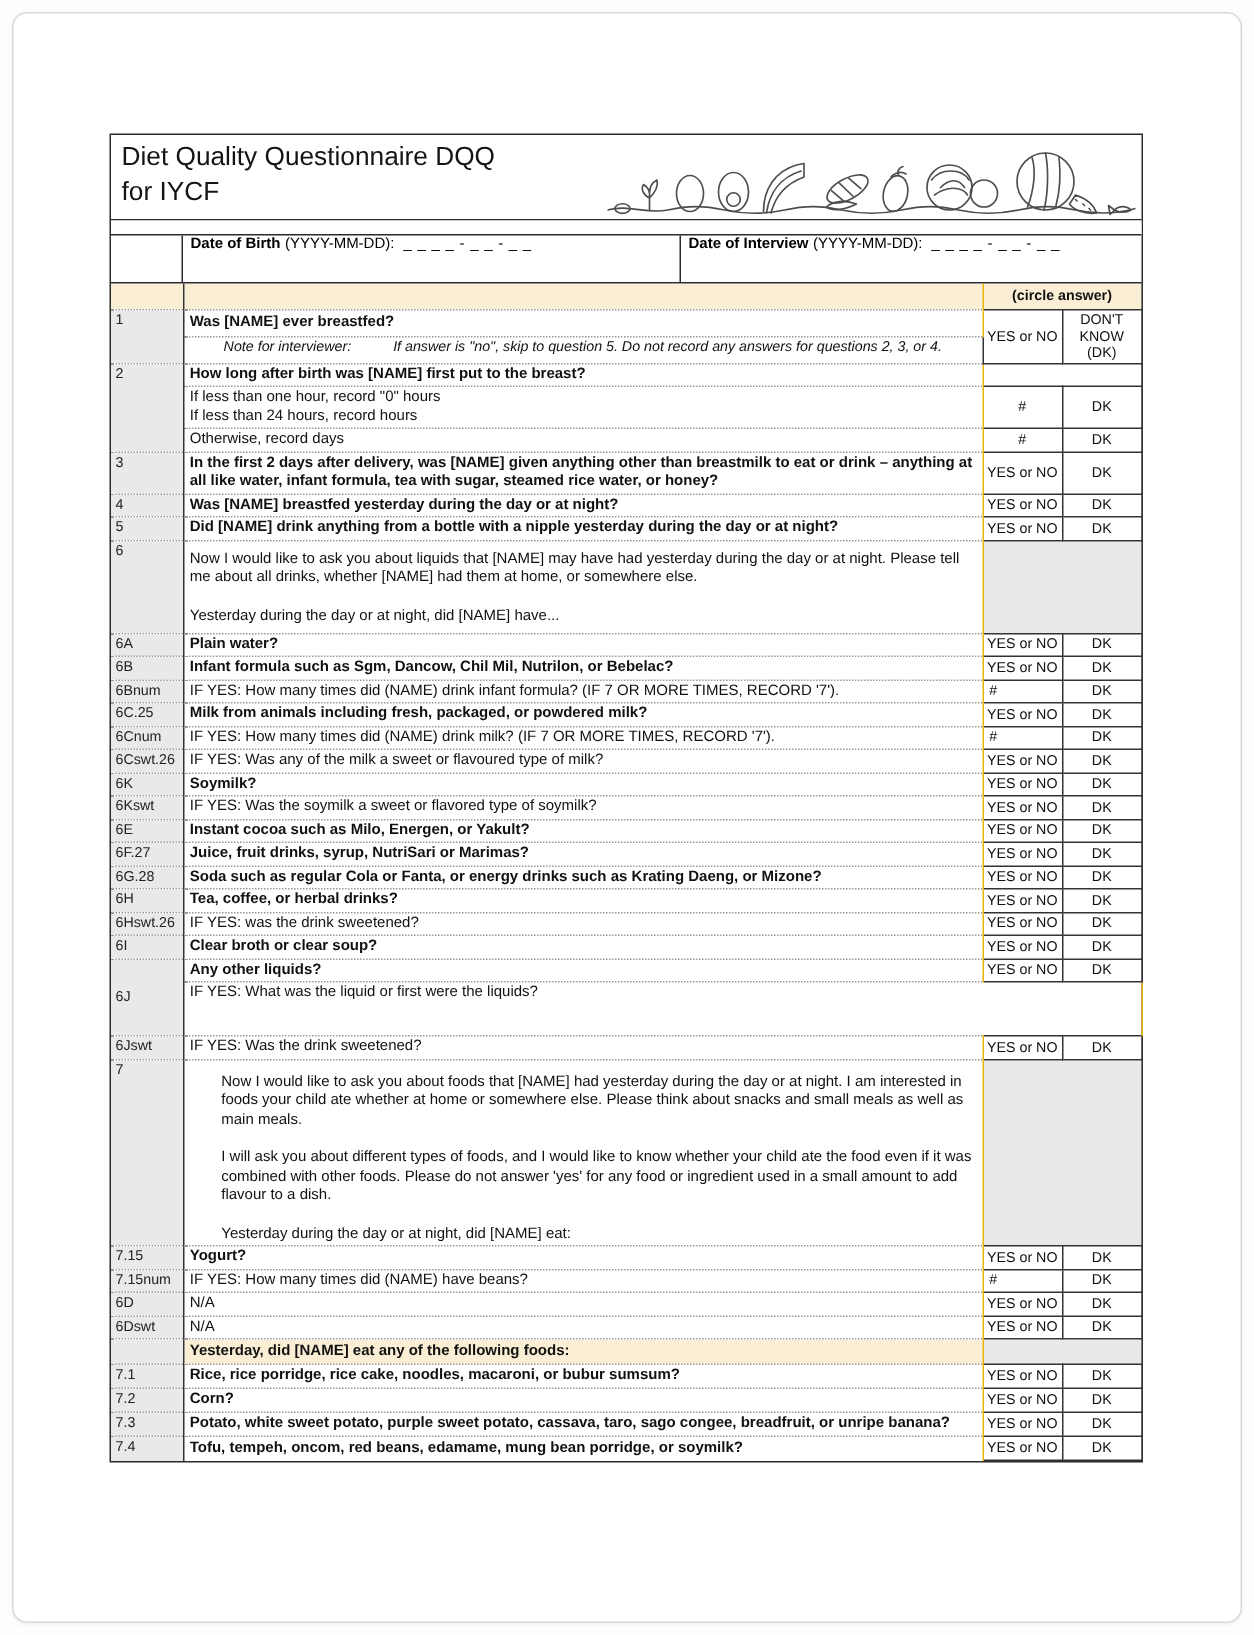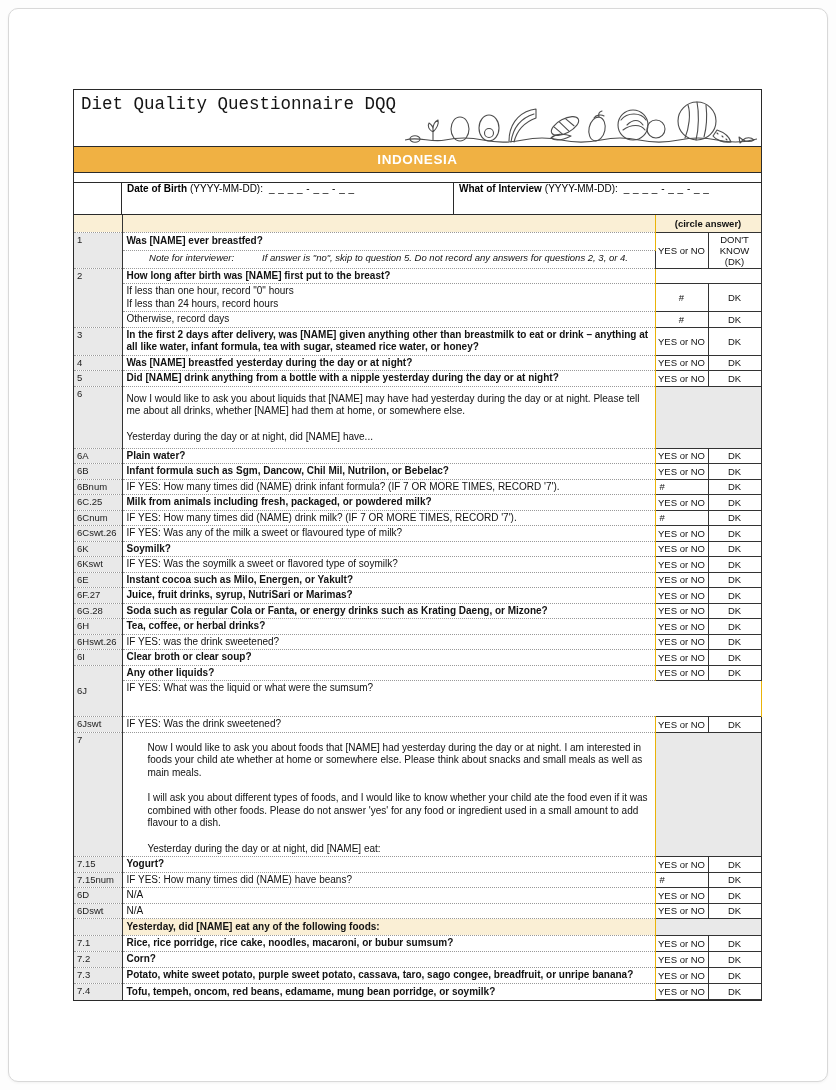--- a/index.html
+++ b/index.html
@@ -3,21 +3,21 @@
 <meta charset="utf-8">
 <style>
   html,body{margin:0;padding:0;background:#fdfdfd;font-family:"Liberation Sans",sans-serif;}
   .stage{position:relative;width:836px;height:1090px;background:#fdfdfd;}
   .card{position:absolute;left:8px;top:8px;width:818px;height:1072px;background:#ffffff;
         border:1px solid #d8d8d8;border-radius:10px;box-shadow:0 1px 3px rgba(0,0,0,.05);}
   .sheet{position:absolute;left:64px;top:80px;width:687px;border:1.2px solid #2a2a2a;}
 
   
   .titlebox{height:56px;border-bottom:1px solid #2a2a2a;display:flex;justify-content:space-between;overflow:hidden;}
-  .titletext{padding:3px 2px 0 7px;font-size:17.5px;line-height:1.32;color:#141414;font-family:Liberation Mono, monospace;}
+  .titletext{padding:3px 2px 0 7px;font-size:17.5px;line-height:1.32;color:#141414;}
   .artwrap{display:flex;align-items:flex-end;padding-right:4px;}
   .banner{height:25px;background:#F0B143;border-bottom:1px solid #2a2a2a;color:#ffffff;
           font-weight:bold;font-size:13.5px;letter-spacing:.6px;text-align:center;line-height:25px;}
   .spacer{height:9px;border-bottom:1px solid #2a2a2a;background:#fff;}
   .daterow{display:flex;height:31px;border-bottom:1px solid #2a2a2a;font-size:10px;}
   .dr-id{width:48px;border-right:1px solid #2a2a2a;box-sizing:border-box;}
   .dr-cell{display:flex;padding-left:5px;box-sizing:border-box;}
   .dr-dob{width:332px;border-right:1px solid #2a2a2a;}
   .dr-doi{flex:1;}
   .dr-cell .b{font-weight:bold;margin-right:3px;}
@@ -50,20 +50,21 @@
 </head>
 <body>
 
 <div class="stage">
  <div class="card">
   <div class="sheet">
 
     <div class="titlebox">
       <div class="titletext">
         <div>Diet Quality Questionnaire DQQ</div>
+        <div>for IYCF</div>
       </div>
       <div class="artwrap">
         <svg width="352" height="50" viewBox="0 0 352 50" fill="none" stroke="#4d4d4d" stroke-width="1.1" stroke-linecap="round" stroke-linejoin="round">
           <path d="M0 44 C 14 40, 26 47, 40 44 S 64 41, 78 44 S 104 47, 118 44 S 142 41, 156 44 S 182 47, 196 44 S 220 41, 234 44 S 260 47, 274 44 S 298 41, 312 44 S 338 47, 352 43"></path>
           <ellipse cx="10" cy="43" rx="5" ry="3.2"></ellipse>
           <path d="M28 44 L28 33 M28 36 C 24 34, 22 30, 24 27 C 27 29, 28 31, 28 33 C 28 29, 29 26, 33 24 C 34 28, 32 32, 28 36"></path>
           <ellipse cx="55" cy="33" rx="9" ry="12"></ellipse>
           <ellipse cx="84" cy="32" rx="10" ry="13"></ellipse>
           <circle cx="84" cy="37" r="4.5"></circle>
           <path d="M104 45 C 104 30, 112 18, 126 14 M106 46 C 108 32, 116 22, 129 18 M109 46 C 112 34, 120 26, 131 22 M126 14 L131 13 L131 22"></path>
@@ -78,32 +79,31 @@
           <path d="M216 24 C 222 16, 236 16, 241 24 M218 34 C 226 28, 236 28, 240 34 M222 29 C 228 23, 234 23, 238 29"></path>
           <circle cx="251" cy="33" r="9"></circle>
           <circle cx="292" cy="25" r="19"></circle>
           <path d="M283 9 C 286 18, 284 32, 280 42 M292 6 C 294 16, 294 32, 291 44 M301 9 C 302 18, 302 30, 299 41"></path>
           <path d="M312 34 C 318 36, 324 40, 326 46 C 318 47, 311 44, 308 40 Z M312 37 L313 38 M317 40 L318 41 M321 43 L322 44"></path>
           <path d="M338 44 C 341 41, 346 41, 349 44 C 346 46, 341 46, 338 44 Z M338 44 L334 41 L335 47 Z"></path>
         </svg>
       </div>
     </div>
 
-    <div class="banner">INDONESIA</div>
     <div class="spacer"></div>
 
     <div class="daterow">
       <div class="dr-id"></div>
       <div class="dr-cell dr-dob">
         <span class="b">Date of Birth</span>
         <span class="fmt">(YYYY-MM-DD):</span>
         <span class="blanks">_ _ _ _ - _ _ - _ _</span>
       </div>
       <div class="dr-cell dr-doi">
-        <span class="b">What of Interview</span>
+        <span class="b">Date of Interview</span>
         <span class="fmt">(YYYY-MM-DD):</span>
         <span class="blanks">_ _ _ _ - _ _ - _ _</span>
       </div>
     </div>
 
     <table>
       <colgroup>
             <col style="width:48px">
             <col style="width:533px">
             <col style="width:53px">
@@ -261,21 +261,21 @@
         <td class="ac">DK</td>
       </tr>
 
       <tr class="r15">
         <td class="idc mid" rowspan="2">6J</td>
         <td class="qc bold">Any other liquids?</td>
         <td class="ac">YES or NO</td>
         <td class="ac">DK</td>
       </tr>
       <tr class="r36">
-        <td class="qc topalign" colspan="3">IF YES: What was the liquid or what were the sumsum?</td>
+        <td class="qc topalign" colspan="3">IF YES: What was the liquid or first were the liquids?</td>
       </tr>
 
       <tr class="r15">
         <td class="idc">6Jswt</td>
         <td class="qc">IF YES: Was the drink sweetened?</td>
         <td class="ac">YES or NO</td>
         <td class="ac">DK</td>
       </tr>
 
       <tr class="r123">

